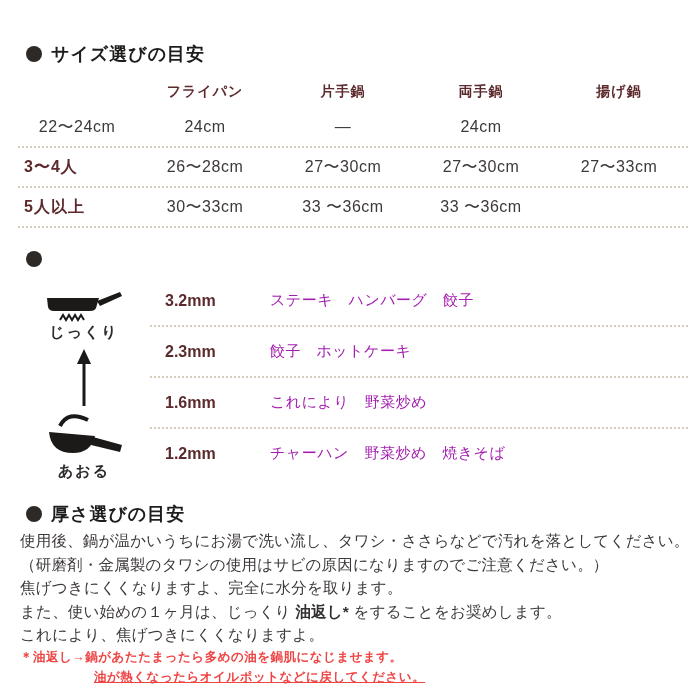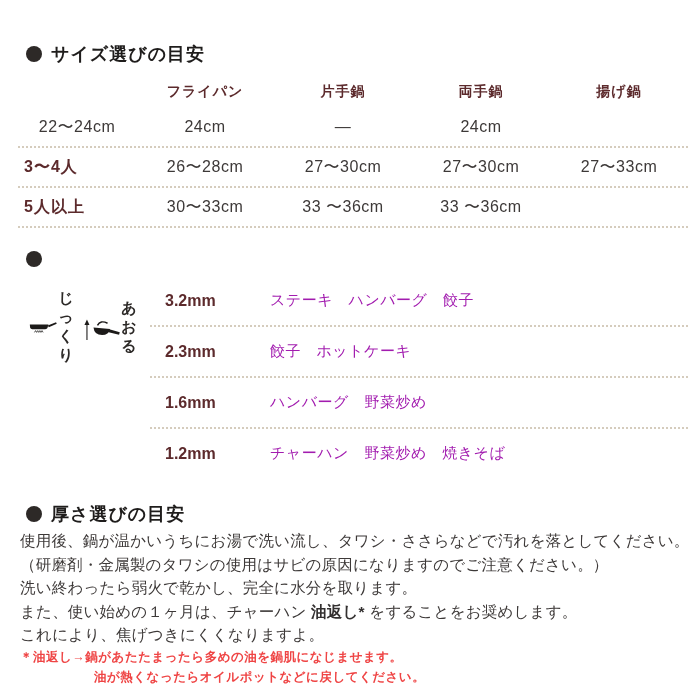--- a/index.html
+++ b/index.html
@@ -16,41 +16,41 @@
   
   .size-table{position:absolute;left:18px;top:58px;width:670px;}
   .t-row{display:grid;grid-template-columns:118px 1fr 1fr 1fr 1fr;align-items:center;}
   .t-head{height:32px;}
   .t-head .t-cell{font-size:14px;font-weight:700;color:#5c2a2c;text-align:center;letter-spacing:1px;}
   .t-data{height:38px;border-bottom:2px dotted #d5ccbd;}
   .t-label{font-size:16px;font-weight:700;color:#5c2a2c;padding-left:6px;letter-spacing:1px;}
   .t-data .t-cell{font-size:16px;font-weight:500;color:#3d3938;text-align:center;letter-spacing:.5px;}
 
   
-  .cook-axis{position:absolute;left:28px;top:270px;width:112px;display:flex;flex-direction:row;align-items:center;}
+  .cook-axis{position:absolute;left:28px;top:270px;width:112px;display:flex;flex-direction:column;align-items:center;}
   .axis-label{font-size:15px;font-weight:600;color:#2c2927;letter-spacing:2px;}
   .axis-label.top{margin-top:1px;}
   .axis-label.bottom{margin-top:2px;}
   .pan-svg{display:block;}
   .arrow-svg{display:block;margin-top:6px;}
   .wok-svg{display:block;margin-top:4px;}
 
   .thick-table{position:absolute;left:150px;top:258px;width:538px;}
   .thick-row{display:flex;align-items:center;height:49px;}
   .thick-row.divided{border-bottom:2px dotted #d5ccbd;}
   .thick-mm{width:120px;flex:0 0 auto;font-size:16px;font-weight:700;color:#5c2a2c;padding-left:15px;box-sizing:border-box;}
   .thick-dishes{font-size:15px;font-weight:500;color:#a21caf;letter-spacing:.5px;}
 
   
   .care-body{position:absolute;left:20px;top:511px;width:676px;}
   .care-body p{margin:0;font-size:15.5px;line-height:23.5px;font-weight:500;color:#3d3938;letter-spacing:.2px;}
   .care-body p b{font-weight:800;color:#333030;}
   .footnotes{position:absolute;left:20px;top:629px;width:676px;}
   .footnotes p{margin:0;font-size:12.5px;line-height:20px;font-weight:700;color:#ef4444;letter-spacing:.5px;}
-  .footnotes p.indent{padding-left:74px;}
+  .footnotes p.indent{padding-left:74px;text-decoration:underline;}
 </style>
 </head>
 <body>
 
 <div class="canvas">
 
   <div class="sec-title" style="top:24px">
     <span class="bullet"></span>
     <span class="title-text">サイズ選びの目安</span>
   </div>
@@ -114,38 +114,38 @@
     <div class="thick-row divided">
       <div class="thick-mm">3.2mm</div>
       <div class="thick-dishes">ステーキ　ハンバーグ　餃子</div>
     </div>
     <div class="thick-row divided">
       <div class="thick-mm">2.3mm</div>
       <div class="thick-dishes">餃子　ホットケーキ</div>
     </div>
     <div class="thick-row divided">
       <div class="thick-mm">1.6mm</div>
-      <div class="thick-dishes">ハンバーグ　野菜炒め</div>
+      <div class="thick-dishes">これにより　野菜炒め</div>
     </div>
     <div class="thick-row">
       <div class="thick-mm">1.2mm</div>
       <div class="thick-dishes">チャーハン　野菜炒め　焼きそば</div>
     </div>
   </div>
 
   <div class="sec-title" style="top:484px">
     <span class="bullet"></span>
     <span class="title-text">厚さ選びの目安</span>
   </div>
 
   <div class="care-body">
     <p>使用後、鍋が温かいうちにお湯で洗い流し、タワシ・ささらなどで汚れを落としてください。</p>
     <p>（研磨剤・金属製のタワシの使用はサビの原因になりますのでご注意ください。）</p>
-    <p>洗い終わったら弱火で乾かし、完全に水分を取ります。</p>
-    <p><span>また、使い始めの１ヶ月は、チャーハン </span><b>油返し*</b><span> をすることをお奨めします。</span></p>
+    <p>焦げつきにくくなりますよ、完全に水分を取ります。</p>
+    <p><span>また、使い始めの１ヶ月は、じっくり </span><b>油返し*</b><span> をすることをお奨めします。</span></p>
     <p>これにより、焦げつきにくくなりますよ。</p>
   </div>
 
   <div class="footnotes">
     <p>＊油返し→鍋があたたまったら多めの油を鍋肌になじませます。</p>
     <p class="indent">油が熱くなったらオイルポットなどに戻してください。</p>
   </div>
 
 </div>
 

